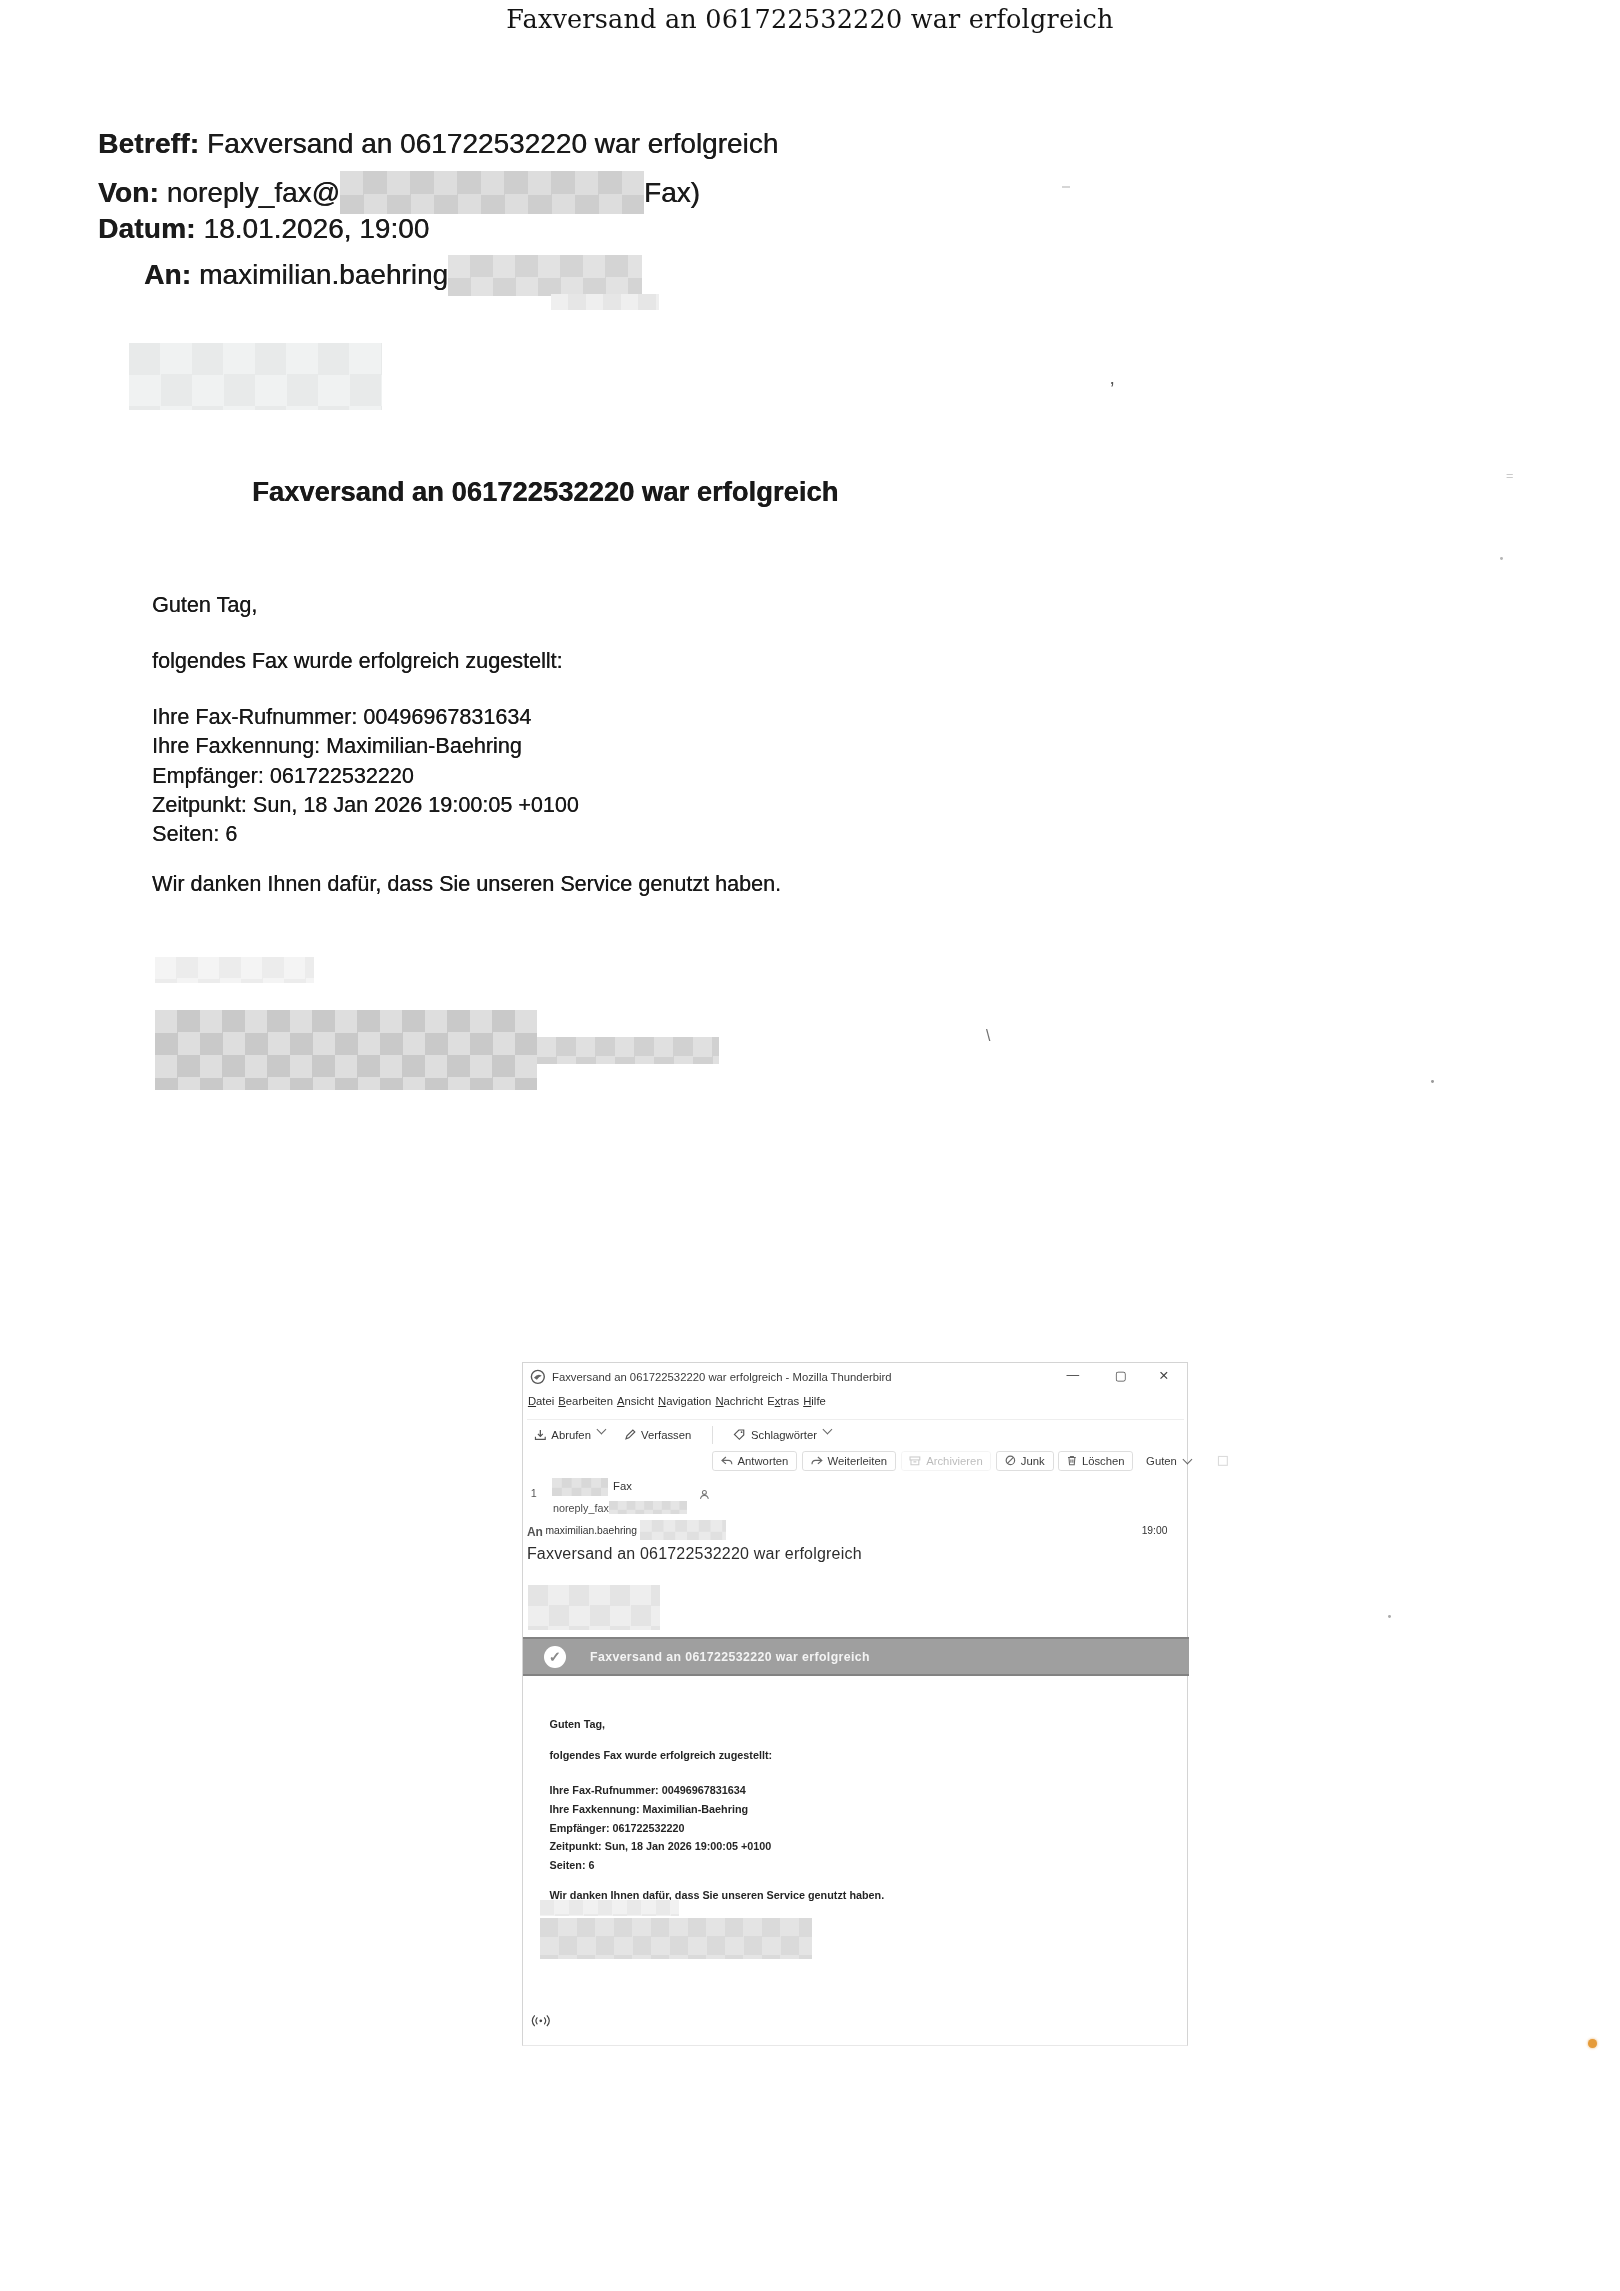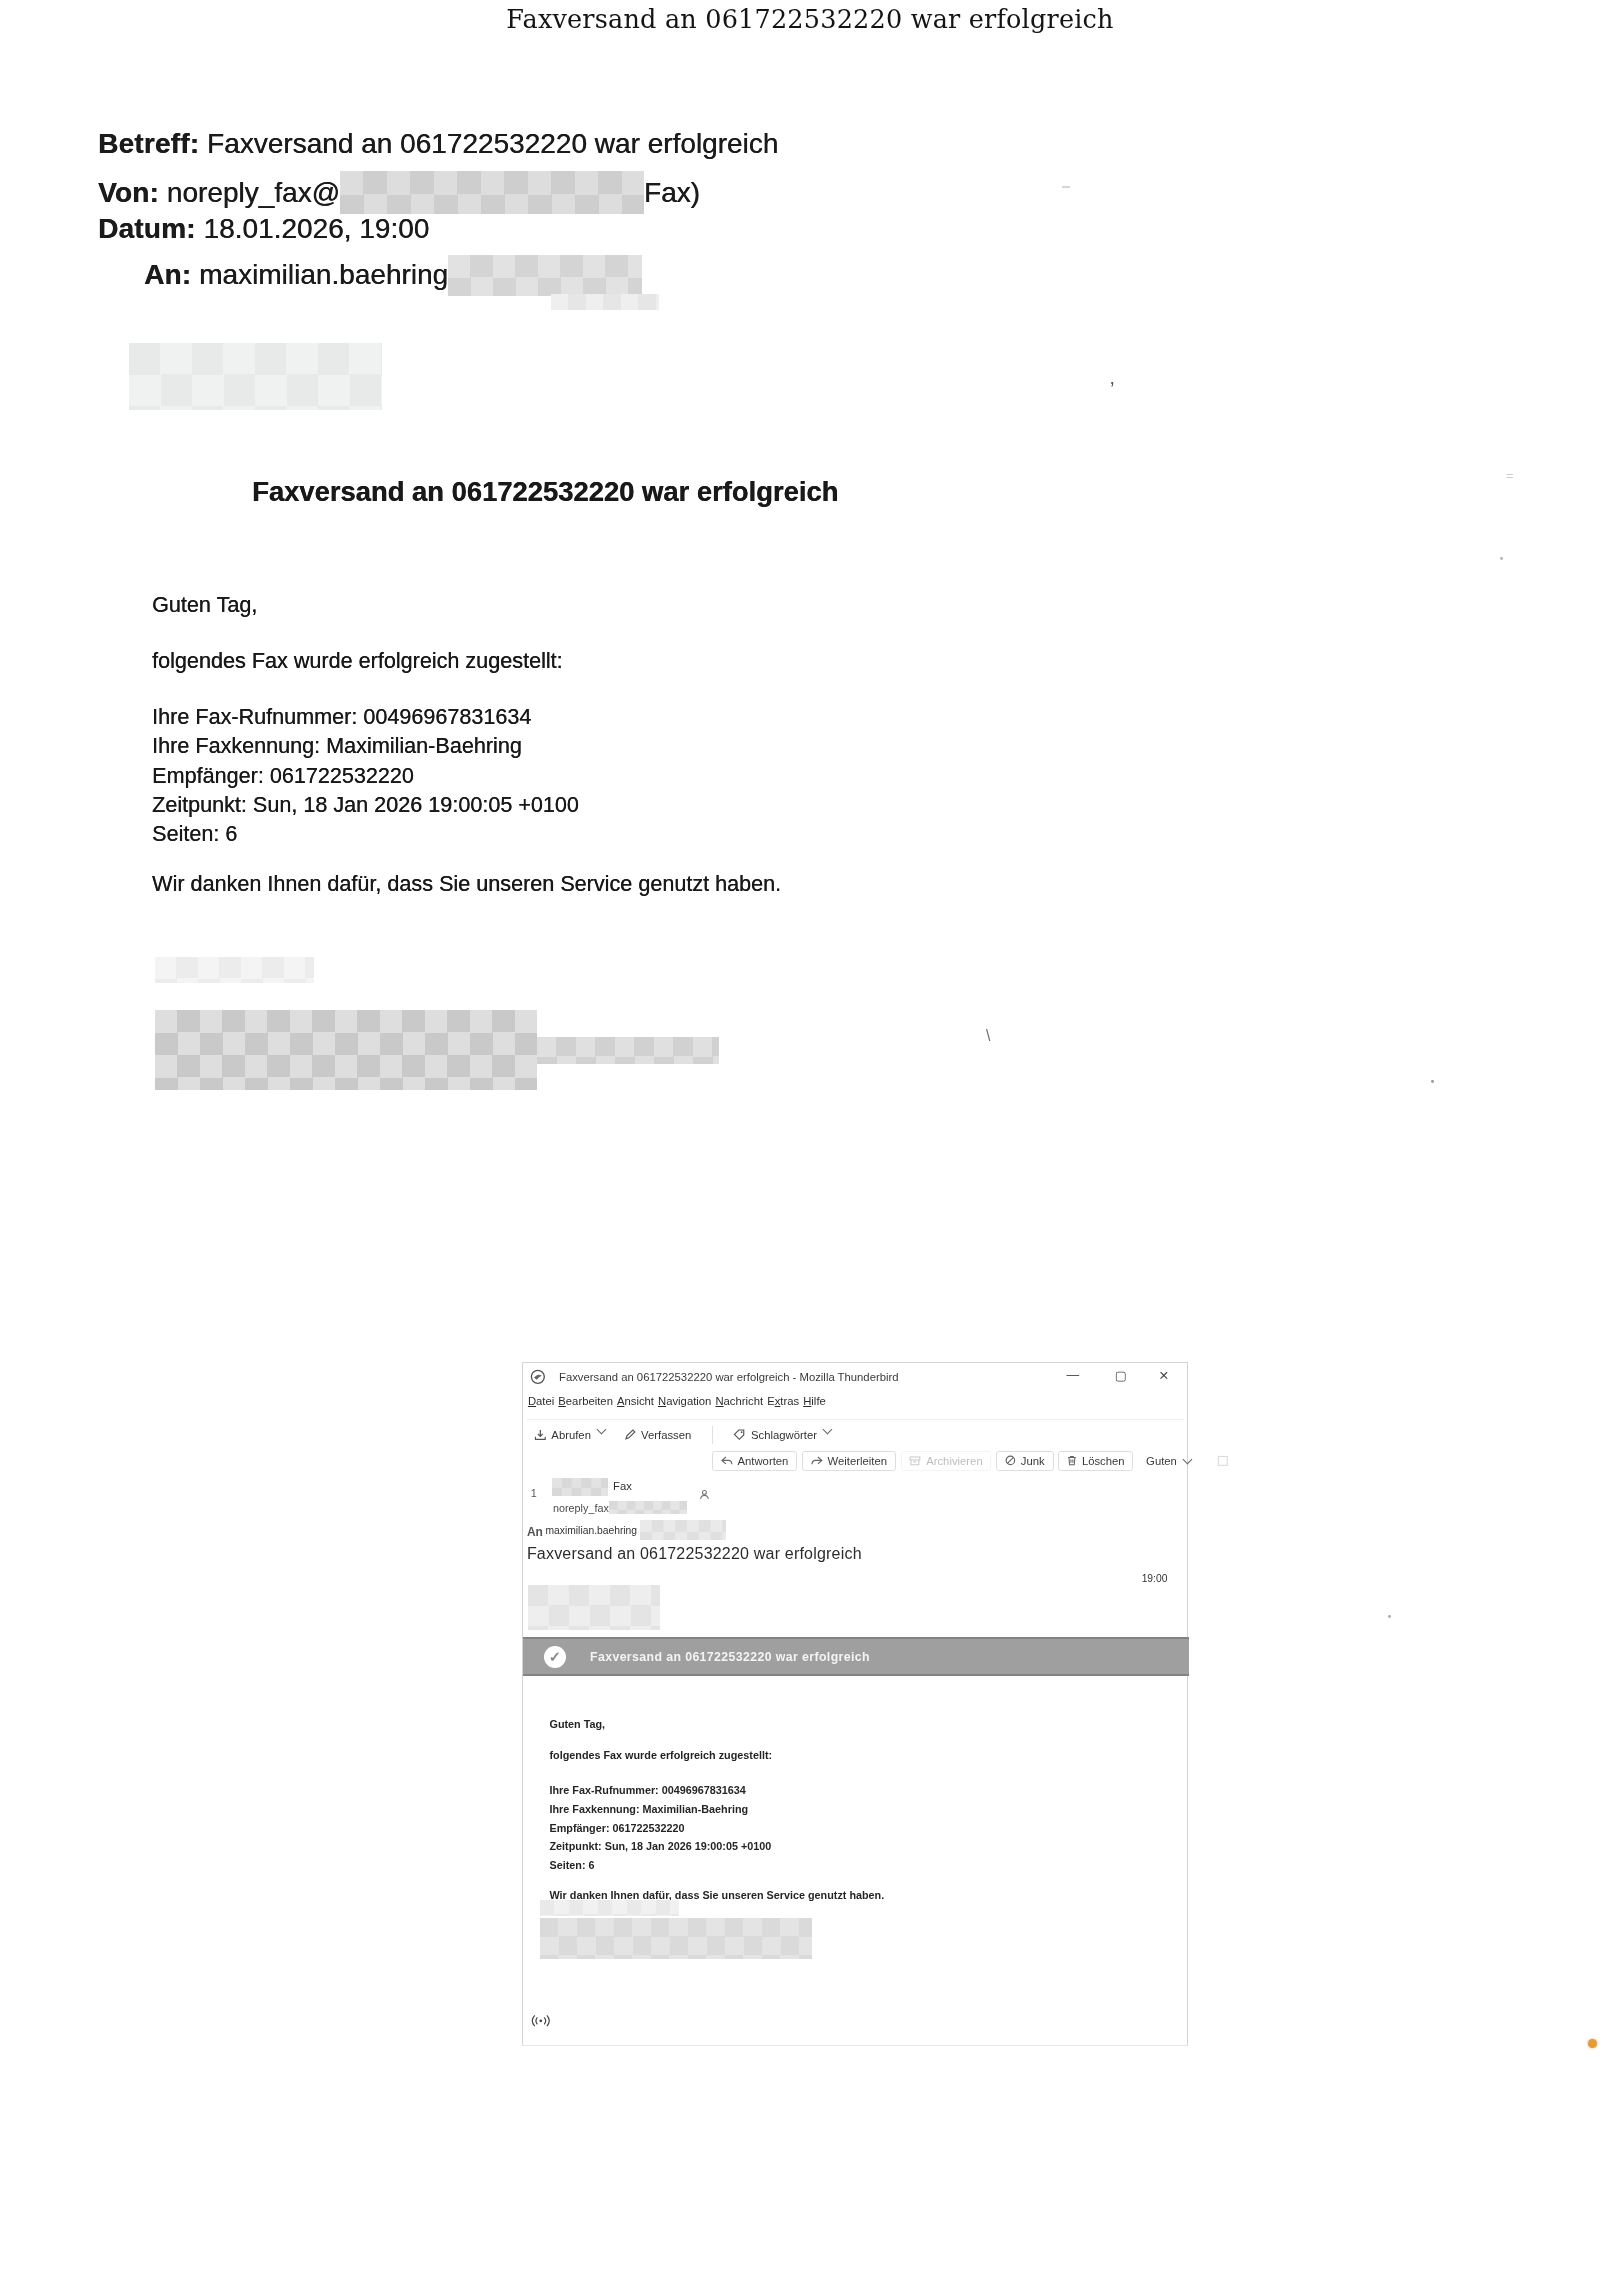--- a/index.html
+++ b/index.html
@@ -19,21 +19,21 @@
   .pr-line{left:152px;font-size:21.6px;color:#1b1b1b;text-shadow:0.3px 0 0 #1b1b1b;white-space:nowrap;}
 
   
   .mz{display:inline-block;
       background-image:repeating-conic-gradient(var(--a,#cfcfcf) 0% 25%, var(--b,#dedede) 0% 50%);
       background-size:var(--t,43px) var(--t,43px);}
 
   
   .tb-win{left:522px;top:1362px;width:666px;height:684px;background:#fff;
     border:1px solid #d2d2d2;border-bottom-color:#e6e6e6;font-size:11.3px;color:#333;box-sizing:border-box;}
-  .tb-title{left:36px;top:7.8px;font-size:11.3px;color:#3a3a3a;white-space:nowrap;}
+  .tb-title{left:29px;top:7.8px;font-size:11.3px;color:#3a3a3a;white-space:nowrap;}
   .tb-ctrl{top:4.9px;width:23.5px;text-align:center;font-size:12.7px;color:#444;cursor:default;}
   .tb-menubar{left:4.9px;top:32px;display:flex;gap:4px;font-size:11.3px;color:#2e2e2e;}
   .tb-menubar span{cursor:default;}
   .tb-toolbar{left:3.9px;top:56px;height:25.5px;display:flex;align-items:center;gap:5.9px;
     border-top:1px solid #ececec;width:657px;padding-top:2px;}
   .tb-btn{display:inline-flex;align-items:flex-start;gap:4.9px;padding:2.9px 6.9px;border-radius:2.9px;
     color:#333;white-space:nowrap;}
   .vsep{width:1px;height:17.6px;background:#ddd;margin:0 7.8px;}
   .tb-actionbar{left:189px;top:88px;display:flex;align-items:center;gap:4.9px;}
   .act-btn{display:inline-flex;align-items:center;gap:4.9px;padding:2.9px 7.8px;border:1px solid #dcdcdc;
@@ -211,21 +211,21 @@
       <svg width="10.8" height="10.8" viewBox="0 0 11 11">
           <circle cx="5.5" cy="3.5" r="2" fill="none" stroke="#777" stroke-width="1.1"></circle>
           <path d="M1.5 10c.5-2.5 2-3.5 4-3.5s3.5 1 4 3.5" fill="none" stroke="#777" stroke-width="1.1"></path>
         </svg>
     </span>
     <span class="abs" style="left:30px;top:138px;font-size:10.8px;color:#4a4a4a;"><span>noreply_fax</span><span class="mz" style="width:78px;height:12.7px;vertical-align:-2px;--a:#e3e3e3;--b:#d8d8d8;--t:17.6px;"></span></span>
 
     <span class="abs" style="left:3.9px;top:162px;font-size:12px;color:#555;font-weight:bold;">An</span>
     <span class="abs" style="left:22.5px;top:162px;font-size:10.3px;color:#333;">maximilian.baehring</span>
     <span class="abs mz" style="left:117px;top:157px;width:86px;height:19.6px;--a:#dedede;--b:#e8e8e8;--t:23.5px;"></span>
-    <span class="abs" style="right:19.6px;top:162px;font-size:10.3px;color:#333;margin-top:48px;">19:00</span>
+    <span class="abs" style="right:19.6px;top:162px;font-size:10.3px;color:#333;">19:00</span>
 
     <div class="abs" style="left:3.9px;top:182px;font-size:16px;color:#2e2e2e;letter-spacing:0.2px;">Faxversand an 061722532220 war erfolgreich</div>
 
     <div class="abs mz" style="left:4.9px;top:222px;width:132px;height:45px;--a:#ececec;--b:#e2e2e2;--t:41px;"></div>
 
     <div class="abs tb-banner">
       <span class="banner-circle">✓</span>
       <span class="banner-text">Faxversand an 061722532220 war erfolgreich</span>
     </div>
 

